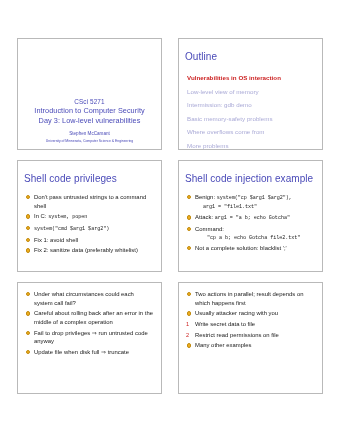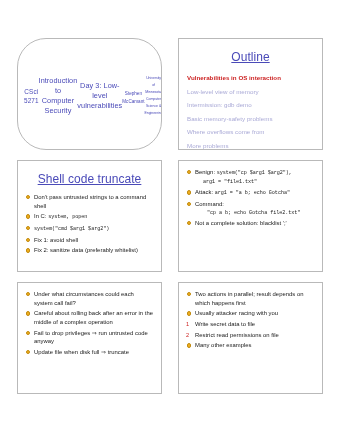--- a/index.html
+++ b/index.html
@@ -37,25 +37,24 @@
     background: #ffffff;
     border: 1px solid #b9b9b9;
     box-sizing: border-box;
     overflow: hidden;
     padding: 7px 6px 4px 6px;
   }
 
   
   .title-slide {
     display: flex;
-    flex-direction: row;
+    flex-direction: column;
     align-items: center;
-    justify-content: space-between;
+    justify-content: flex-end;
     text-align: center;
-    border-radius: 29px;
   }
   .course-code {
     color: #4a4ab8;
     font-size: 6.4px;
     line-height: 9px;
     letter-spacing: 0.1px;
   }
   .course-title {
     color: #4a4ab8;
     font-size: 7.3px;
@@ -76,27 +75,25 @@
   }
   .affiliation {
     color: #4a4ab8;
     font-size: 3.5px;
     line-height: 7px;
     letter-spacing: -0.05px;
   }
 
   
   .slide-heading {
-    text-align: center;
-    color: #4a4ab8;
-    font-size: 12px;
+    color: #4a4ab8;
+    font-size: 10px;
     line-height: 10px;
     margin: 6px 0 9px 0;
     letter-spacing: 0.05px;
-    text-decoration: underline;
   }
 
   
   .outline-list {
     list-style: none;
     margin: 0;
     padding: 0 2px;
   }
   .outline-list li {
     font-size: 6.2px;
@@ -196,21 +193,21 @@
         <li class="current">Vulnerabilities in OS interaction</li>
         <li>Low-level view of memory</li>
         <li>Intermission: gdb demo</li>
         <li>Basic memory-safety problems</li>
         <li>Where overflows come from</li>
         <li>More problems</li>
       </ul>
     </div>
 
     <div class="slide">
-      <div class="slide-heading">Shell code truncate</div>
+      <div class="slide-heading">Shell code privileges</div>
       <ul class="bullets">
         <li>
           <span class="bul"></span>
           <span>Don't pass untrusted strings to a command shell</span>
         </li>
         <li>
           <span class="bul"></span>
           <span>In C: </span><span class="mono">system, popen</span>
         </li>
         <li>
@@ -222,20 +219,21 @@
           <span>Fix 1: avoid shell</span>
         </li>
         <li>
           <span class="bul"></span>
           <span>Fix 2: sanitize data (preferably whitelist)</span>
         </li>
       </ul>
     </div>
 
     <div class="slide">
+      <div class="slide-heading">Shell code injection example</div>
       <ul class="bullets">
         <li>
           <span class="bul"></span>
           <span>Benign: </span><span class="mono">system("cp $arg1 $arg2"),</span>
           <div class="sub-indent mono">arg1 = "file1.txt"</div>
         </li>
         <li>
           <span class="bul"></span>
           <span>Attack: </span><span class="mono">arg1 = "a b; echo Gotcha"</span>
         </li>

